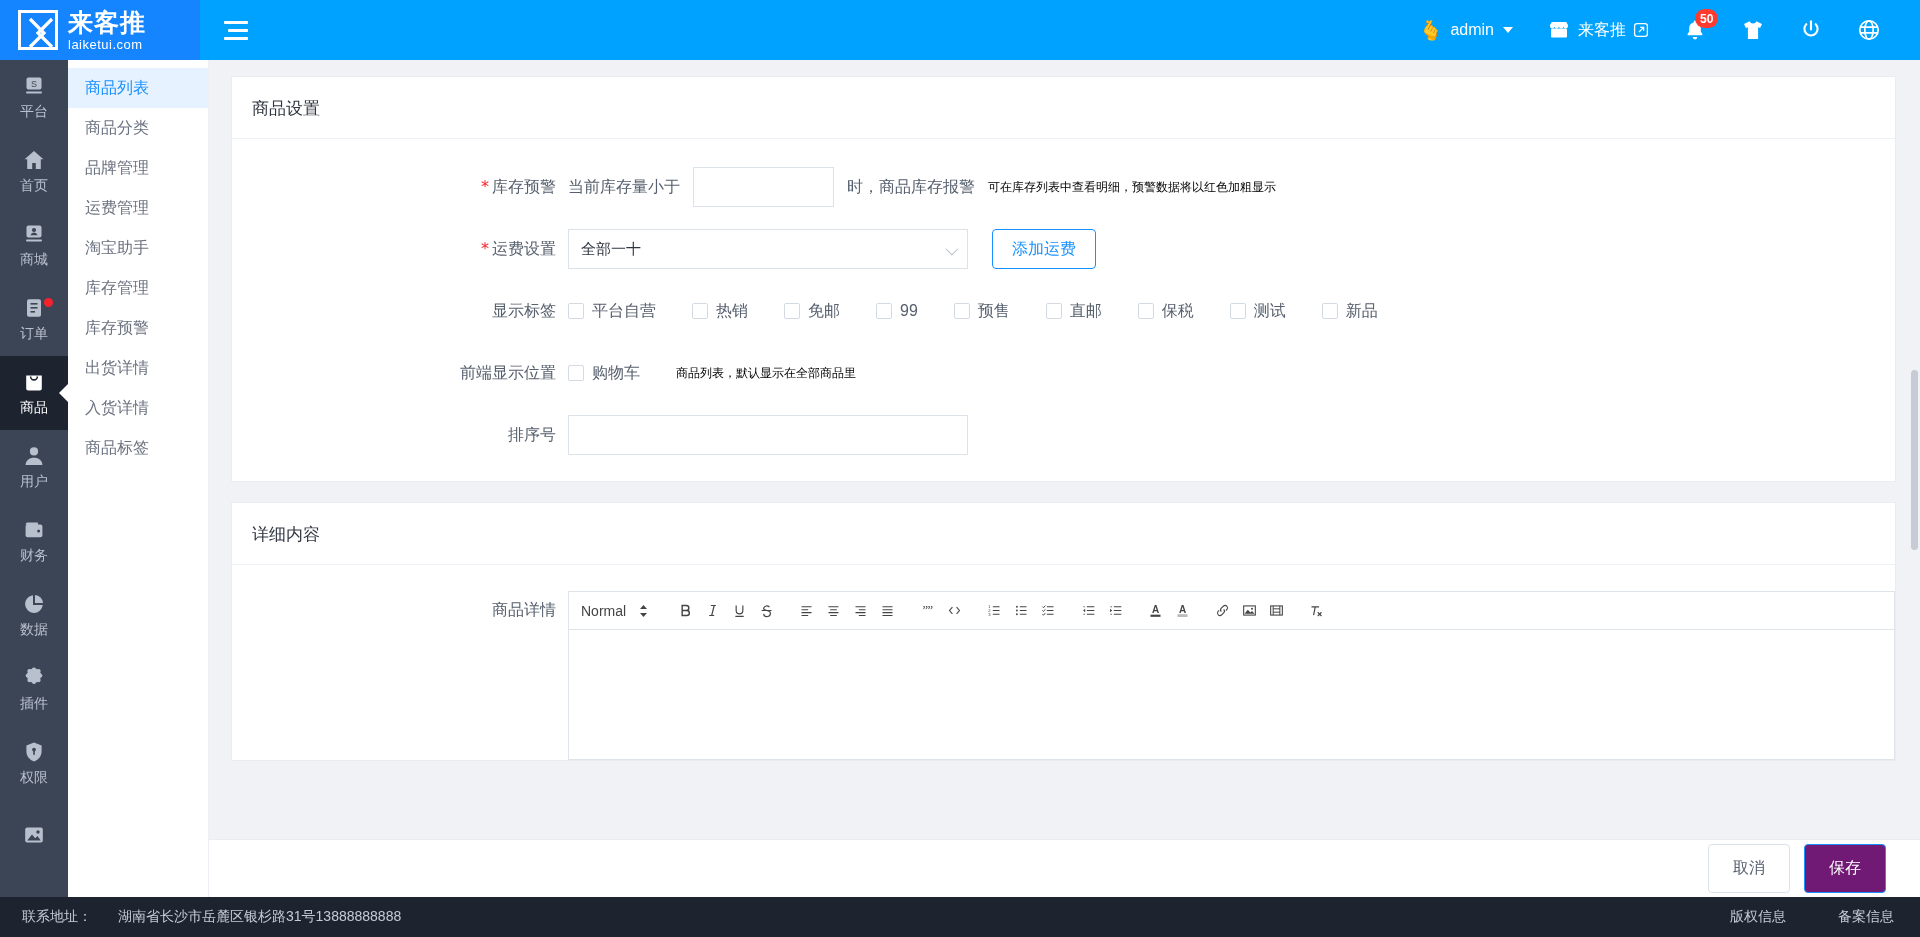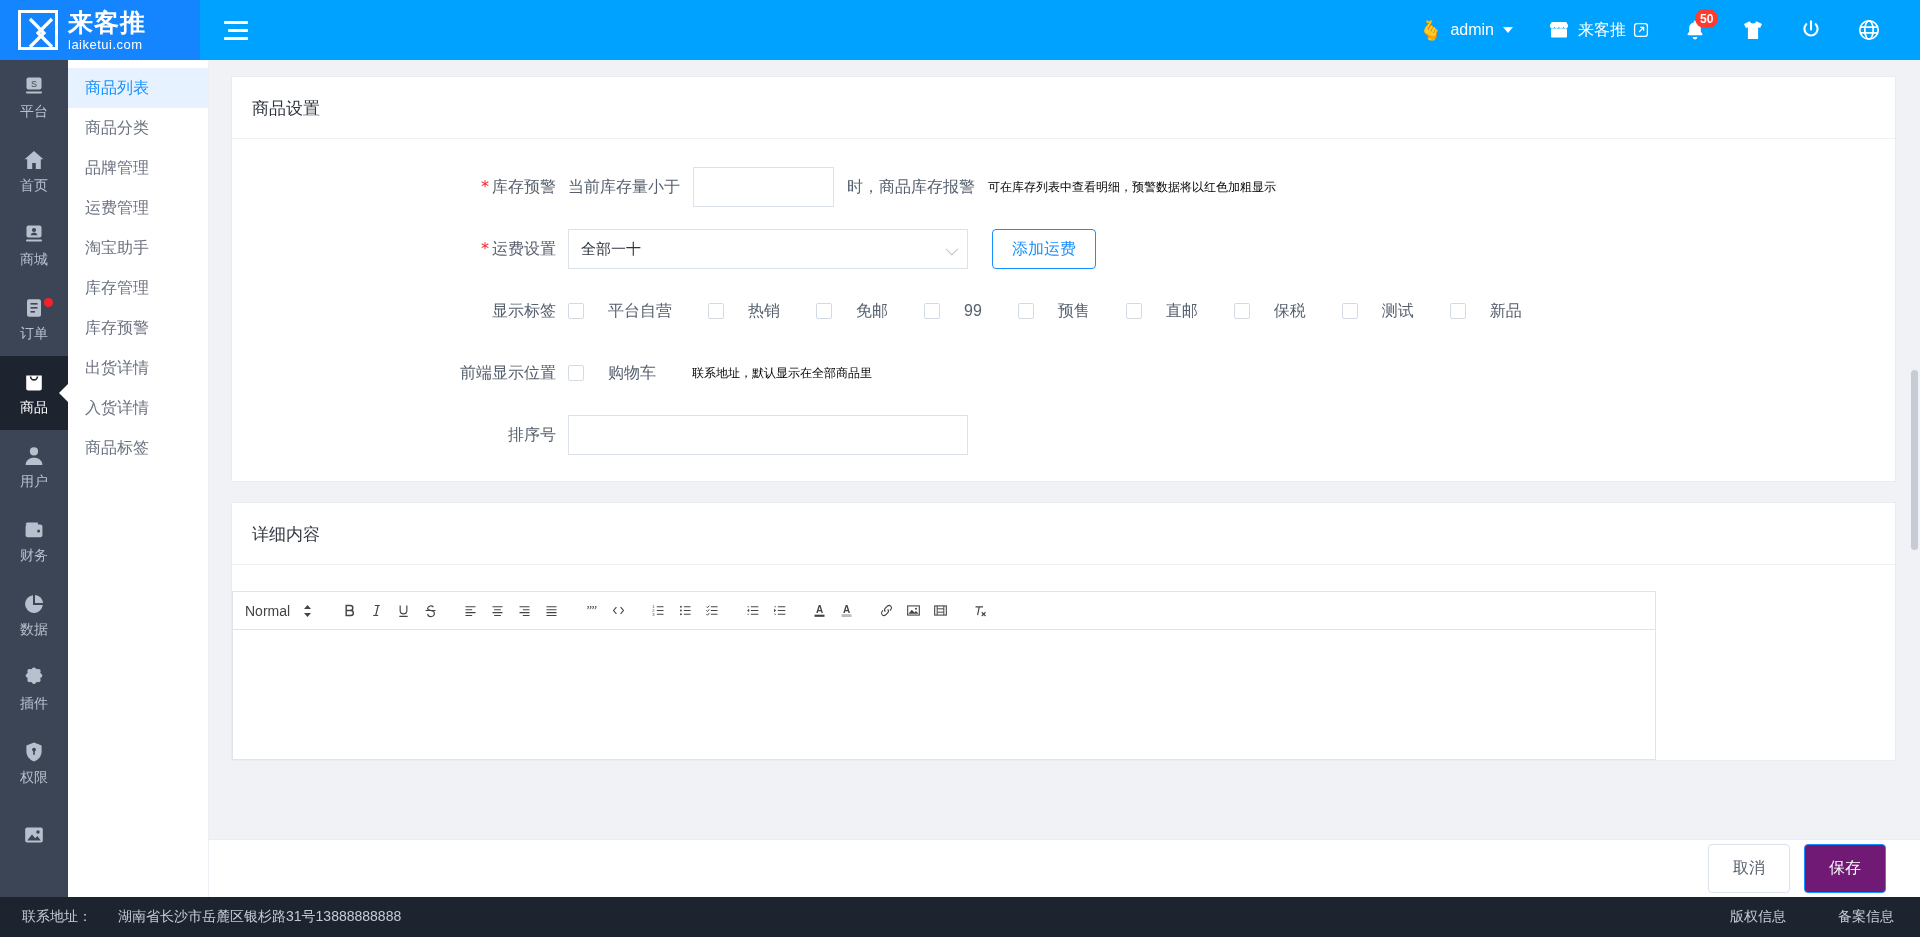--- a/index.html
+++ b/index.html
@@ -141,21 +141,21 @@
     pointer-events: none;
   }
   .btn-ghost {
     height: 40px; padding: 0 19px; margin-left: 24px;
     border: 1px solid #1890ff; color: #1890ff; background: #fff;
     border-radius: 4px; font-size: 16px; cursor: pointer;
     font-family: inherit;
   }
 
   .cbx-group { display: flex; align-items: center; gap: 0; flex-wrap: nowrap; }
-  .cbx { display: flex; align-items: center; gap: 24px; margin-right: 36px; cursor: pointer; }
+  .cbx { display: flex; align-items: center; gap: 8px; margin-right: 36px; cursor: pointer; }
   .cbx .box {
     width: 16px; height: 16px; border: 1px solid #d3dae3;
     border-radius: 2px; background: #fff; flex: none;
   }
   .cbx .cl { font-size: 16px; color: #56606e; white-space: nowrap; }
 
   .radio { display: flex; align-items: center; gap: 10px; cursor: pointer; }
   .radio .rb {
     width: 17px; height: 17px; border-radius: 50%;
     border: 1px solid #1890ff; background: #1890ff;
@@ -496,36 +496,37 @@
         </div>
       </div>
 
 
       <div class="row">
         <div class="lbl">前端显示位置</div>
         <label class="cbx">
           <span class="box"></span>
           <span class="cl">购物车</span>
         </label>
-        <span class="hint">联系地址，默认显示在全部商品里</span>
+        <span class="hint">商品列表，默认显示在全部商品里</span>
       </div>
 
 
       <div class="row" style="margin-bottom:0">
         <div class="lbl">排序号</div>
         <input class="inp inp-md" type="text" placeholder="" style="">
       </div>
 
     </div>
   </div>
 
   <div class="panel" style="margin-top:20px">
     <div class="panel-title">详细内容</div>
     <div class="panel-body" style="padding-bottom:0">
       <div class="row" style="align-items:flex-start;margin-bottom:0">
+        <div class="lbl" style="padding-top:9px">商品详情</div>
         <div class="editor-wrap">
 
           <div class="ql-toolbar">
             <div class="ql-picker">
               <span>Normal</span>
               <svg width="11" height="14" viewBox="0 0 11 14" fill="#444">
                 <path d="M5.5 1 L9 5 H2z"></path>
                   <path d="M5.5 13 L9 9 H2z"></path>
               </svg>
             </div>

